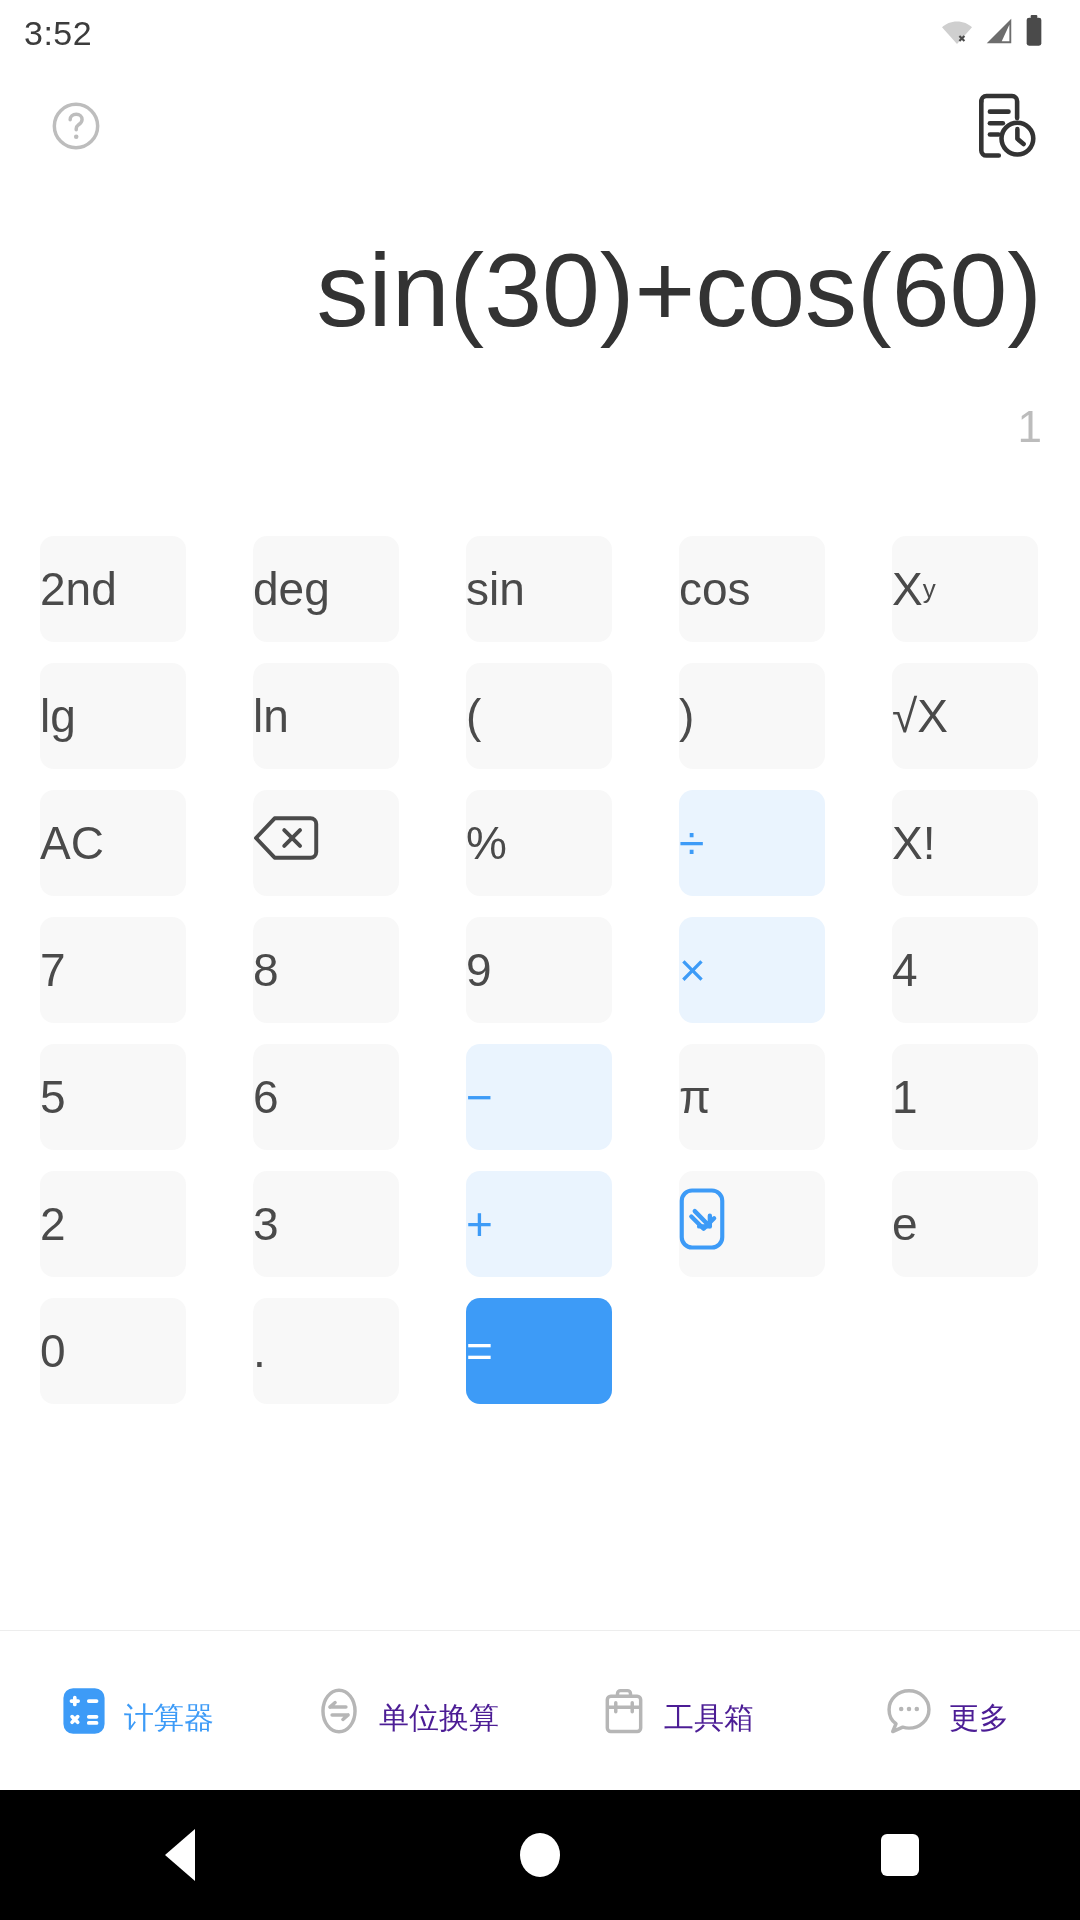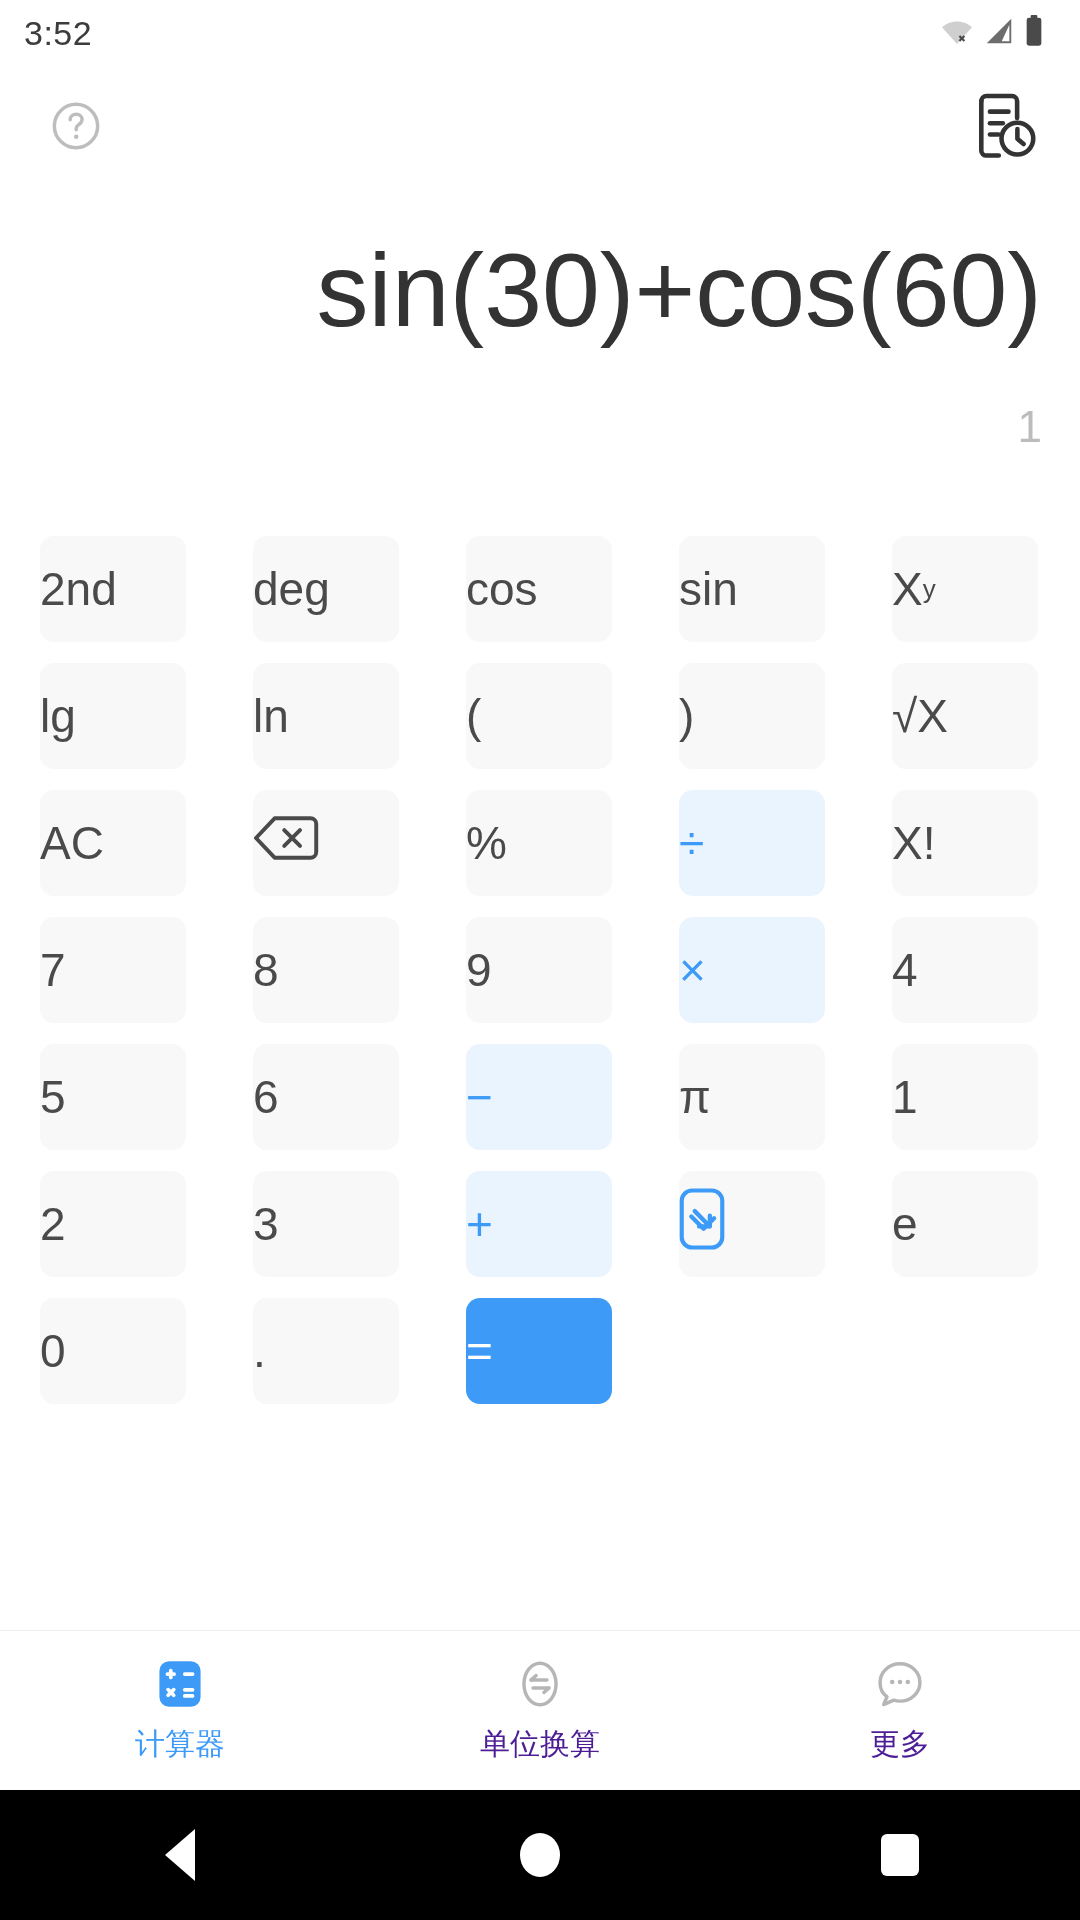--- a/index.html
+++ b/index.html
@@ -73,21 +73,21 @@
   .key .sup{ font-size:26px; vertical-align:super; line-height:1; }
 
   
   .bottomnav{
     position:absolute; left:0; bottom:130px; width:1080px; height:160px;
     background:#ffffff;
     border-top:1px solid #ededed;
     display:flex; align-items:center;
   }
   .navitem{
-    flex:1; display:flex; flex-direction:column; align-items:center; justify-content:center;
+    flex:1; display:flex; flex-direction:row; align-items:flex-end; justify-content:center;
     gap:12px;
   }
   .navlabel{ font-size:30px; color:#4c1d95; font-family:"Liberation Sans", sans-serif; }
   .navitem.active .navlabel{ color:#3d9bf7; }
   .navicon{ width:56px; height:56px; display:flex; align-items:center; justify-content:center; }
 
   
   .androidnav{
     position:absolute; left:0; bottom:0; width:1080px; height:130px;
     background:#000000;
@@ -161,24 +161,24 @@
   </div>
 
   <div class="keypad" id="keypad">
       <div class="key">
         <span>2nd</span>
       </div>
       <div class="key">
         <span>deg</span>
       </div>
       <div class="key">
+        <span>sin</span>
+      </div>
+      <div class="key">
         <span>cos</span>
-      </div>
-      <div class="key">
-        <span>sin</span>
       </div>
       <div class="key">
         <span>X</span>
         <span class="sup">y</span>
       </div>
       <div class="key">
         <span>lg</span>
       </div>
       <div class="key">
         <span>ln</span>
@@ -288,20 +288,31 @@
           <svg width="52" height="52" viewBox="0 0 24 24">
             <ellipse cx="12" cy="12" rx="7.4" ry="9.6" fill="none" stroke="#b6b6b6" stroke-width="1.6"></ellipse>
             <path d="M7.8 10.2h7.4M7.8 10.2l2.4-2.1M16.2 13.8H8.8M16.2 13.8l-2.4 2.1" fill="none" stroke="#b6b6b6" stroke-width="1.6" stroke-linecap="round" stroke-linejoin="round"></path>
           </svg>
         </div>
         <div class="navlabel">单位换算</div>
       </div>
       <div class="navitem">
         <div class="navicon">
           <svg width="52" height="52" viewBox="0 0 24 24">
+            <path d="M9 5.2V4a1.4 1.4 0 0 1 1.4-1.4h3.2A1.4 1.4 0 0 1 15 4v1.2" fill="none" stroke="#b6b6b6" stroke-width="1.6" stroke-linecap="round"></path>
+            <rect x="4.3" y="5.2" width="15.4" height="16.3" rx="1.6" fill="none" stroke="#b6b6b6" stroke-width="1.6"></rect>
+            <path d="M4.3 10.3h15.4" stroke="#b6b6b6" stroke-width="1.6"></path>
+            <path d="M8.2 8.2v4.1M15.8 8.2v4.1" stroke="#b6b6b6" stroke-width="1.6" stroke-linecap="round"></path>
+          </svg>
+        </div>
+        <div class="navlabel">工具箱</div>
+      </div>
+      <div class="navitem">
+        <div class="navicon">
+          <svg width="52" height="52" viewBox="0 0 24 24">
             <path d="M12 2.7c5.1 0 9.2 3.8 9.2 8.6s-4.1 8.6-9.2 8.6c-1 0-2-.15-2.9-.42l-4.6 2.0 1.5-3.6C3.6 16.3 2.8 14.0 2.8 11.3 2.8 6.5 6.9 2.7 12 2.7z" fill="none" stroke="#b6b6b6" stroke-width="1.6" stroke-linejoin="round"></path>
             <circle cx="8.4" cy="11.1" r="1.05" fill="#b6b6b6"></circle>
             <circle cx="12" cy="11.1" r="1.05" fill="#b6b6b6"></circle>
             <circle cx="15.6" cy="11.1" r="1.05" fill="#b6b6b6"></circle>
           </svg>
         </div>
         <div class="navlabel">更多</div>
       </div>
     </div>
 

